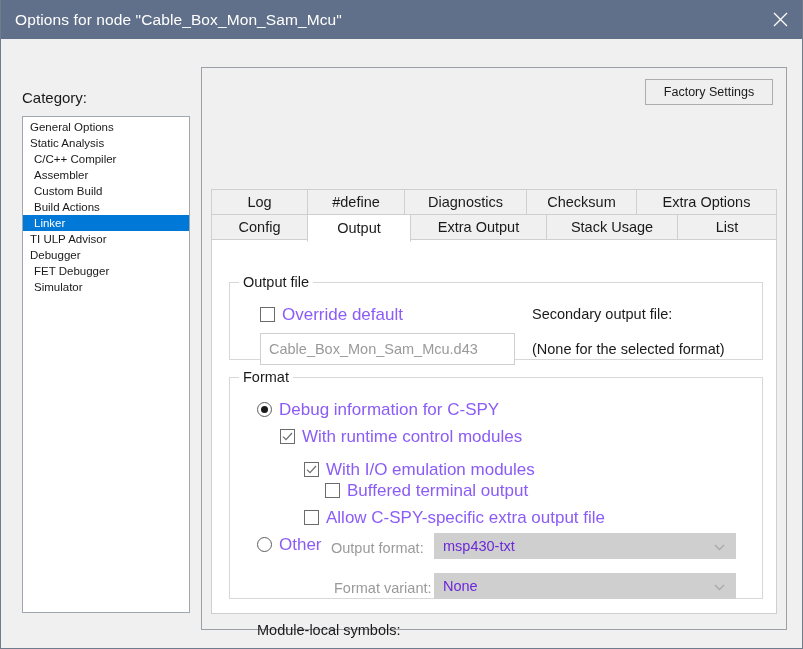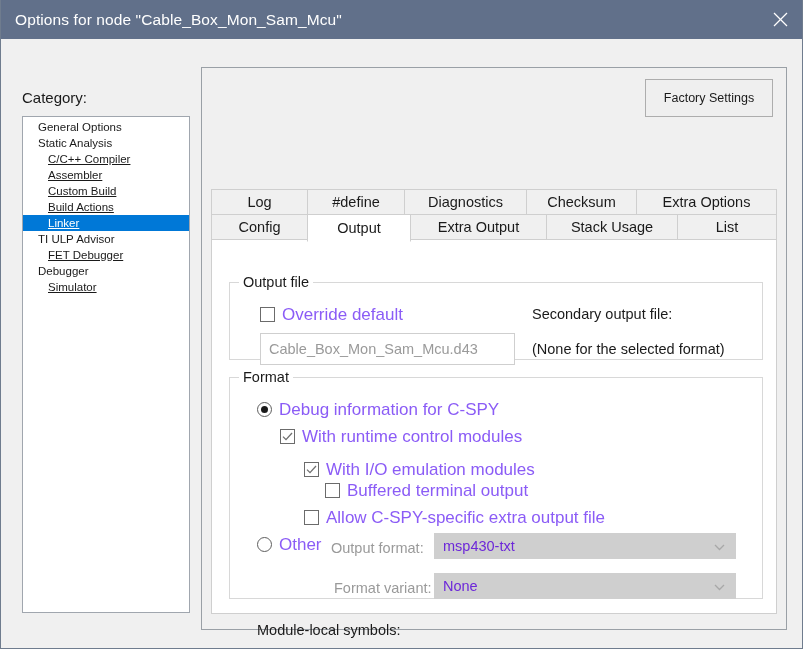--- a/index.html
+++ b/index.html
@@ -80,45 +80,45 @@
     border: 1px solid #a0a6ae;
     box-sizing: border-box;
     overflow: hidden;
     font-size: 11.5px;
     color: #1a1a1a;
     padding-top: 2px;
   }
   .cat-item {
     height: 16px;
     line-height: 16px;
-    padding-left: 15px;
-    white-space: nowrap;
-    cursor: default;
-  }
-  .cat-item.indent { padding-left: 25px; text-decoration: underline; }
+    padding-left: 7px;
+    white-space: nowrap;
+    cursor: default;
+  }
+  .cat-item.indent { padding-left: 11px; }
   .cat-item.selected {
     background: #0078d7;
     color: #ffffff;
   }
 
   
   .main-panel {
     position: absolute;
     left: 200px; top: 28px;
     width: 586px;
     height: 563px;
     background: #f0f0f0;
     border: 1px solid #9aa0a6;
     box-sizing: border-box;
   }
   .factory-btn {
     position: absolute;
     right: 13px; top: 11px;
     width: 128px;
-    height: 38px;
+    height: 26px;
     background: #efefef;
     border: 1px solid #adadad;
     font-family: "Liberation Sans", sans-serif;
     font-size: 12.5px;
     color: #1a1a1a;
     cursor: default;
     padding: 0;
   }
 
   
@@ -335,22 +335,22 @@
     <div class="category-label">Category:</div>
     <div class="category-list">
       <div class="cat-item">General Options</div>
       <div class="cat-item">Static Analysis</div>
       <div class="cat-item indent">C/C++ Compiler</div>
       <div class="cat-item indent">Assembler</div>
       <div class="cat-item indent">Custom Build</div>
       <div class="cat-item indent">Build Actions</div>
       <div class="cat-item indent selected">Linker</div>
       <div class="cat-item">TI ULP Advisor</div>
+      <div class="cat-item">Debugger</div>
       <div class="cat-item indent">FET Debugger</div>
-      <div class="cat-item">Debugger</div>
       <div class="cat-item indent">Simulator</div>
     </div>
 
     <div class="main-panel">
 
       <button class="factory-btn">Factory Settings</button>
 
       <div class="tab-strip">
 
         <div class="tab-row row1">

